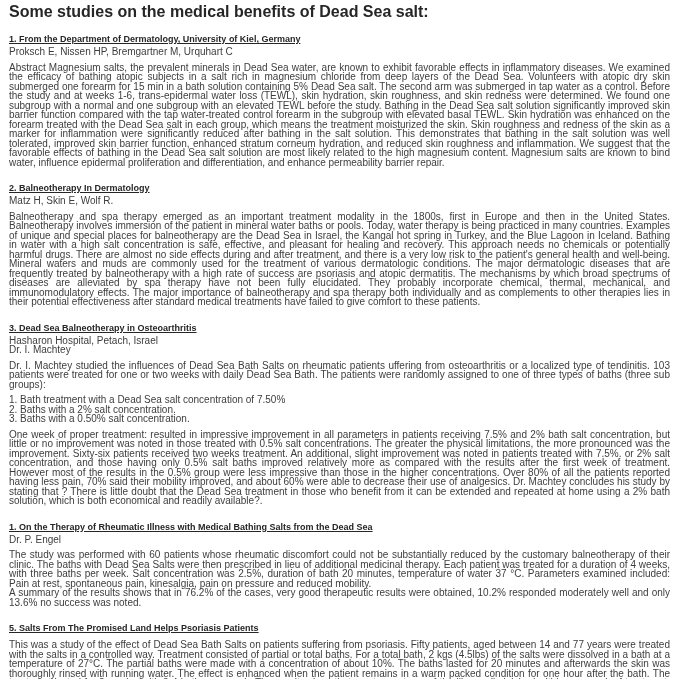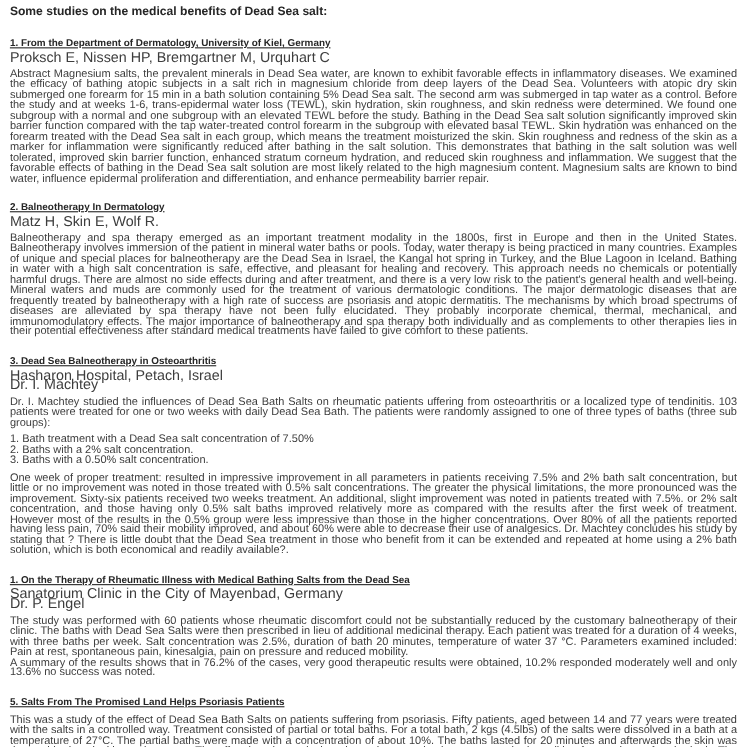--- a/index.html
+++ b/index.html
@@ -7,38 +7,38 @@
     background: #ffffff;
   }
   body {
     width: 679px;
     min-height: 679px;
     font-family: "Liberation Sans", "DejaVu Sans", sans-serif;
     color: #3d3d3d;
     padding: 5px 9px 10px 9px;
   }
   .doc-title {
-    font-size: 11px;
+    font-size: 16px;
     line-height: 13px;
     font-weight: bold;
     color: #262626;
     margin-bottom: 12px;
   }
   .study-section { margin-top: 0; }
   .section-heading {
     font-size: 9px;
     line-height: 11px;
     font-weight: bold;
     text-decoration: underline;
     color: #262626;
     margin-top: 16px;
     margin-bottom: 2px;
   }
   .meta-line {
-    font-size: 13px;
+    font-size: 10px;
     line-height: 9.5px;
     color: #3d3d3d;
   }
   .body-para {
     font-size: 10px;
     line-height: 9.5px;
     color: #3d3d3d;
     text-align: justify;
     white-space: pre-line;
     margin-top: 6px;
@@ -81,21 +81,20 @@
           <p class="body-para">1. Bath treatment with a Dead Sea salt concentration of 7.50%
 2. Baths with a 2% salt concentration.
 3. Baths with a 0.50% salt concentration.</p>
           <p class="body-para">One week of proper treatment: resulted in impressive improvement in all parameters in patients receiving 7.5% and 2% bath salt concentration, but little or no improvement was noted in those treated with 0.5% salt concentrations. The greater the physical limitations, the more pronounced was the improvement. Sixty-six patients received two weeks treatment. An additional, slight improvement was noted in patients treated with 7.5%. or 2% salt concentration, and those having only 0.5% salt baths improved relatively more as compared with the results after the first week of treatment. However most of the results in the 0.5% group were less impressive than those in the higher concentrations. Over 80% of all the patients reported having less pain, 70% said their mobility improved, and about 60% were able to decrease their use of analgesics. Dr. Machtey concludes his study by stating that ? There is little doubt that the Dead Sea treatment in those who benefit from it can be extended and repeated at home using a 2% bath solution, which is both economical and readily available?.</p>
         </div>
   </section>
 
   <section class="study-section">
     <h2 class="section-heading">1. On the Therapy of Rheumatic Illness with Medical Bathing Salts from the Dead Sea</h2>
     <div class="meta">
-          <div class="meta-line">Sanatorium Clinic in the City of Mayenbad, Germany</div>
           <div class="meta-line">Dr. P. Engel</div>
         </div>
     <div class="blocks">
           <p class="body-para">The study was performed with 60 patients whose rheumatic discomfort could not be substantially reduced by the customary balneotherapy of their clinic. The baths with Dead Sea Salts were then prescribed in lieu of additional medicinal therapy. Each patient was treated for a duration of 4 weeks, with three baths per week. Salt concentration was 2.5%, duration of bath 20 minutes, temperature of water 37 °C. Parameters examined included: Pain at rest, spontaneous pain, kinesalgia, pain on pressure and reduced mobility.
 A summary of the results shows that in 76.2% of the cases, very good therapeutic results were obtained, 10.2% responded moderately well and only 13.6% no success was noted.</p>
         </div>
   </section>
 
   <section class="study-section">
     <h2 class="section-heading">5. Salts From The Promised Land Helps Psoriasis Patients</h2>

